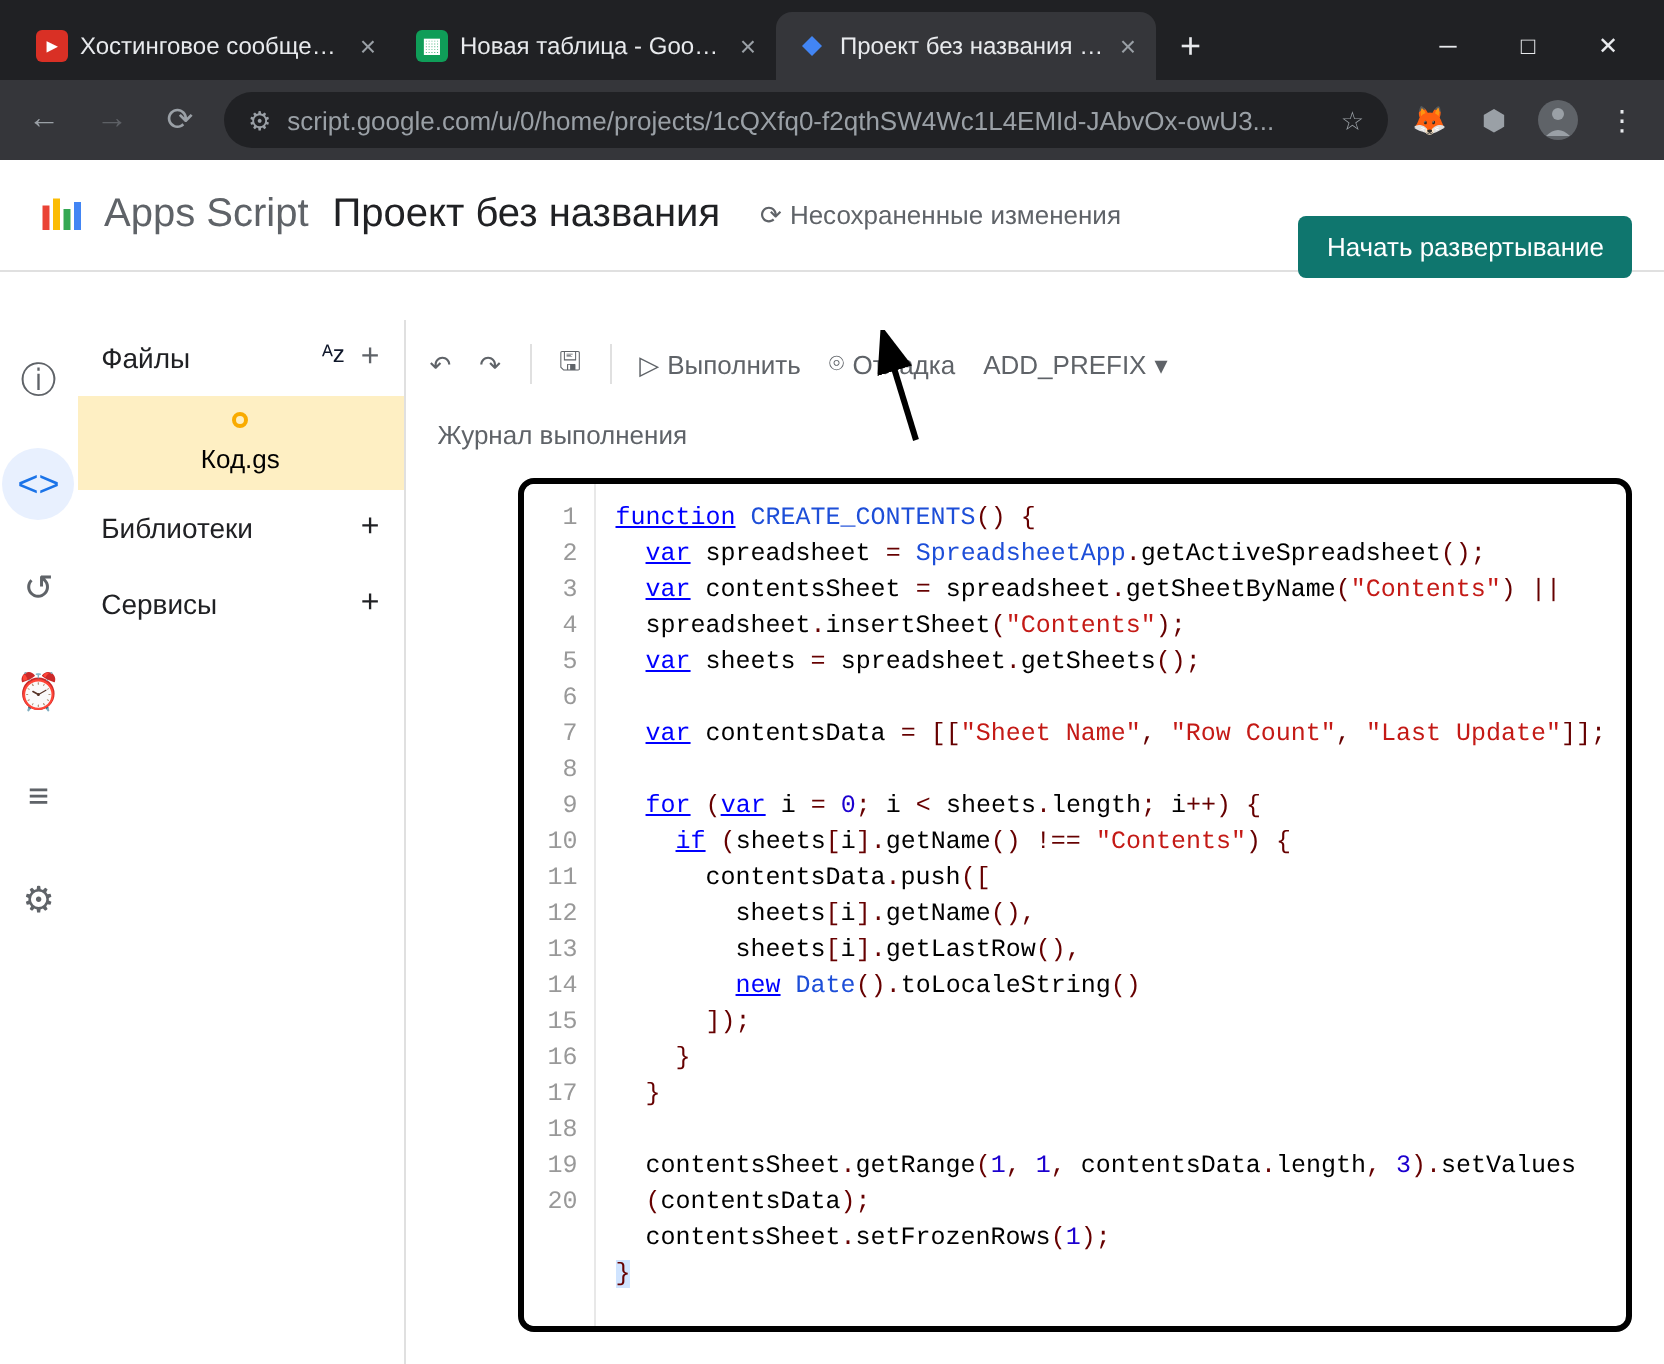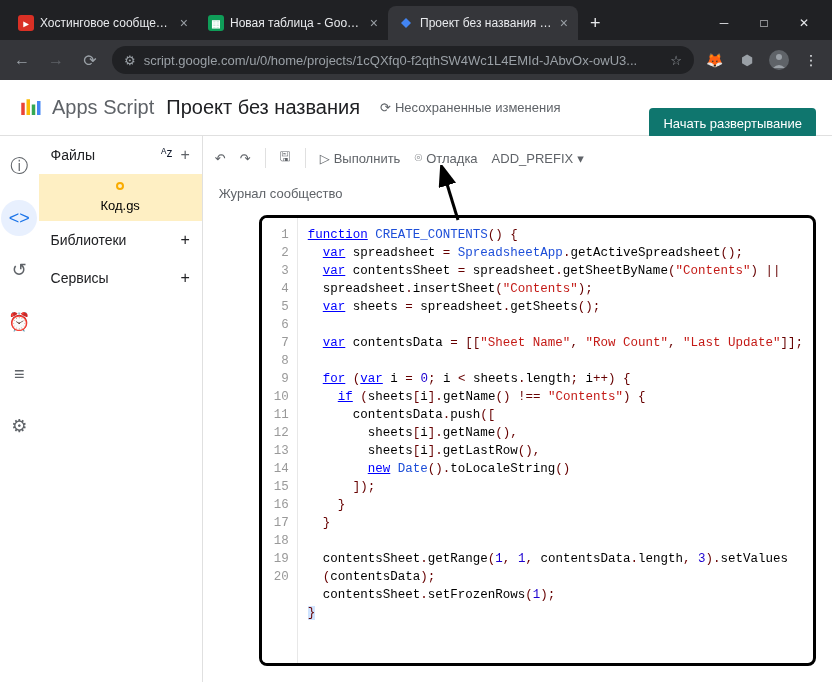--- a/index.html
+++ b/index.html
@@ -17,21 +17,21 @@
     .window-controls { margin-left: auto; display: flex; gap: 0; margin-top: 6px; }
     .window-btn { width: 40px; height: 30px; display: flex; align-items: center; justify-content: center; color: #e8eaed; cursor: pointer; font-size: 12px; }
     
     .address-bar { display: flex; align-items: center; height: 40px; padding: 0 10px; gap: 10px; background: #35363a; }
     .nav-btn { color: #9aa0a6; cursor: pointer; width: 24px; height: 24px; display: flex; align-items: center; justify-content: center; font-size: 16px; }
     .url-box { flex: 1; background: #202124; border-radius: 16px; height: 28px; display: flex; align-items: center; padding: 0 12px; gap: 8px; color: #e8eaed; font-size: 13px; }
     .url-text { color: #9aa0a6; overflow: hidden; white-space: nowrap; text-overflow: ellipsis; flex: 1; }
     .ext-icon { width: 22px; height: 22px; display: flex; align-items: center; justify-content: center; cursor: pointer; font-size: 14px; }
     
     
-    .app { background: #fff; height: 602px; display: flex; flex-direction: column; }
+    .app { background: #fff; height: 602px; display: flex; flex-direction: column; gap: 24px; }
     .app-header { height: 56px; display: flex; align-items: center; padding: 0 16px; gap: 12px; border-bottom: 1px solid #e0e0e0; }
     .logo-box { display: flex; align-items: center; gap: 8px; }
     .logo-icon { width: 28px; height: 28px; }
     .app-name { font-size: 20px; color: #5f6368; font-weight: 400; }
     .project-title { font-size: 20px; color: #202124; }
     .save-status { display: flex; align-items: center; gap: 4px; color: #5f6368; font-size: 13px; margin-left: 8px; }
     .deploy-btn { margin-left: auto; background: #0f766e; color: #fff; border: none; padding: 8px 14px; font-size: 13px; border-radius: 4px; cursor: pointer; margin-top: 32px; }
     
     .app-body { display: flex; flex: 1; overflow: hidden; }
     .icon-rail { width: 48px; background: #fff; display: flex; flex-direction: column; align-items: center; padding: 12px 0; gap: 16px; }
@@ -170,21 +170,21 @@
       <div class="toolbar">
         <span class="tb-btn">↶</span>
         <span class="tb-btn">↷</span>
         <span class="tb-sep"></span>
         <span class="tb-btn">🖫</span>
         <span class="tb-sep"></span>
         <span class="tb-btn">▷ <span>Выполнить</span></span>
         <span class="tb-btn">⌾ <span>Отладка</span></span>
         <span class="tb-btn"><span>ADD_PREFIX</span> ▾</span>
       </div>
-      <div class="log-label">Журнал сообщество</div>
+      <div class="log-label">Журнал выполнения</div>
 
       <div class="code-box">
         <div class="gutter" id="gutter">
             <div>1</div>
             <div>2</div>
             <div>3</div>
             <div>4</div>
             <div>5</div>
             <div>6</div>
             <div>7</div>

